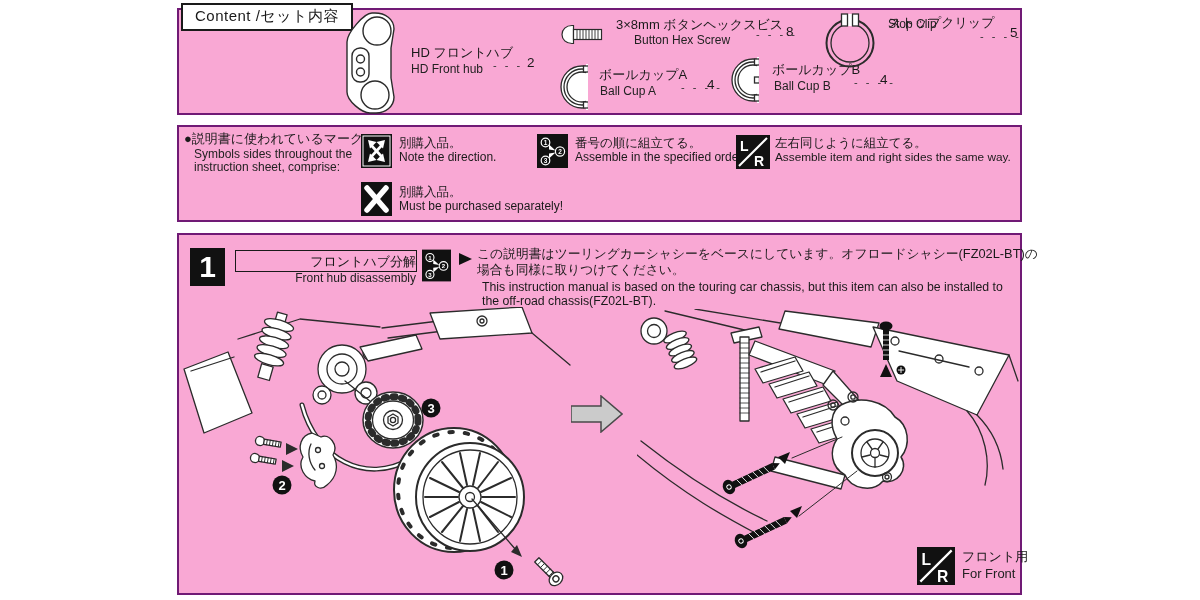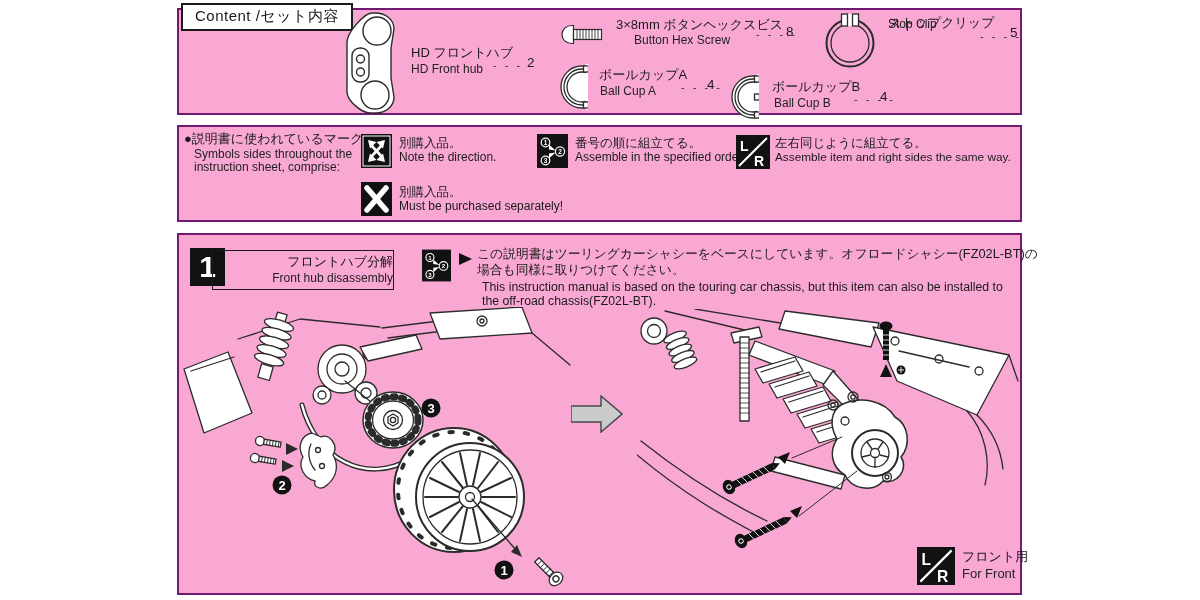--- a/index.html
+++ b/index.html
@@ -15,21 +15,21 @@
   .jp{font-size:13px;text-align:right;}
   .en{font-size:12px;color:#222;text-align:right;}
   .dash{font-size:11px;letter-spacing:2.5px;color:#333;}
   .qty{font-size:13.5px;}
   .part{position:absolute;}
   .sym-jp{font-size:12.5px;}
   .sym-en{font-size:12px;}
   .sym-en-sm{font-size:11.8px;}
   #step-num{position:absolute;left:11px;top:13px;width:35px;height:38px;background:#111;
             color:#fff;font-size:30px;font-weight:bold;display:flex;align-items:center;justify-content:center;}
-  #step-title{position:absolute;left:33px;top:15px;width:182px;height:40px;border:1.5px solid #1a1a1a;
+  #step-title{position:absolute;left:56px;top:15px;width:182px;height:22px;border:1.5px solid #1a1a1a;
               box-sizing:border-box;padding:2px 0 0 10px;}
   #step-title .jp{font-size:13px;}
   #step-title .en{font-size:12px;}
   .note-arrow{position:absolute;left:280px;top:18px;width:0;height:0;
               border-top:6px solid transparent;border-bottom:6px solid transparent;border-left:13px solid #111;}
   .note{font-size:12.8px;}
   .note-en{font-size:12.3px;}
   svg{display:block;}
   svg text{font-family:"Liberation Sans","DejaVu Sans",sans-serif;}
 </style>
@@ -81,21 +81,21 @@
         <rect x="25.5" y="2" width="5" height="6"></rect>
         <rect x="25.5" y="38" width="5" height="6"></rect>
       </g>
     </svg>
     <div class="abs jp" style="left:42px;top:4px">ボールカップA</div>
     <div class="abs en" style="left:43px;top:21px">Ball Cup A</div>
     <span class="abs dash" style="left:124px;top:17px">- - - -</span>
     <span class="abs qty" style="left:150px;top:13px">4</span>
   </div>
 
-  <div class="part" style="left:548px;top:64px;width:170px;height:48px;text-decoration:underline;">
+  <div class="part" style="left:548px;top:47px;width:170px;height:48px;text-decoration:underline;">
     <svg class="abs" style="left:2px;top:0" width="30" height="46" viewBox="0 0 30 46">
       <g stroke="#2b2b2b" stroke-width="1.3" fill="#fff">
         <circle cx="24" cy="23" r="21"></circle>
           <circle cx="24" cy="23" r="18"></circle>
           <circle cx="24" cy="23" r="15"></circle>
         <rect x="28" y="0" width="20" height="46" fill="#fff" stroke="none"></rect>
         <path d="M28,2.4 L28,8.5 M28,43.6 L28,37.5"></path>
         <rect x="25.5" y="2" width="5" height="6"></rect>
         <rect x="25.5" y="38" width="5" height="6"></rect>
         <rect x="25.5" y="20" width="5" height="6"></rect>

